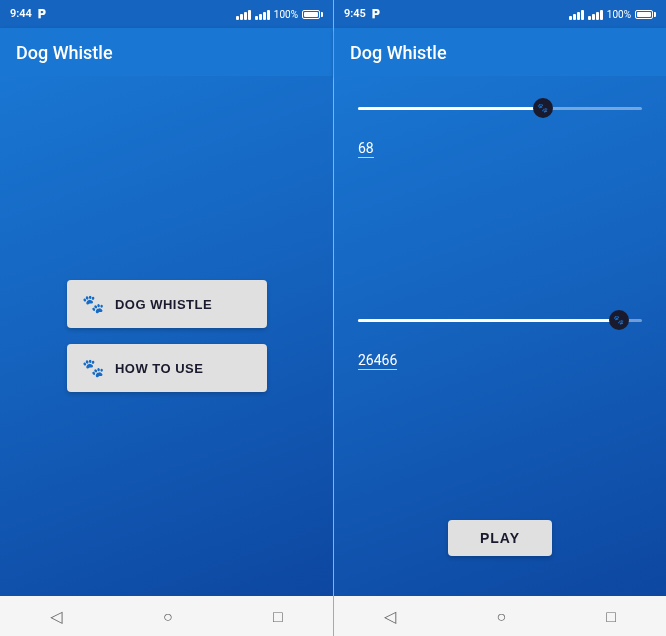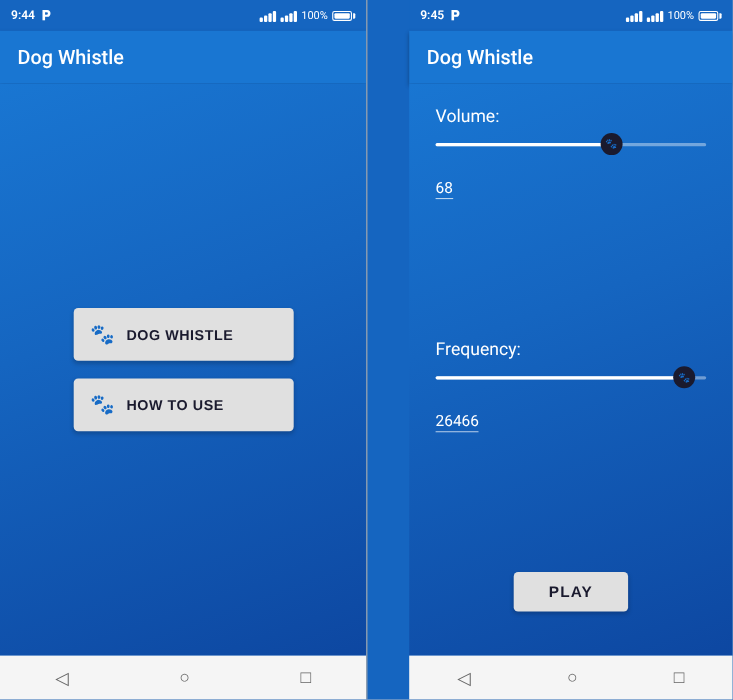--- a/index.html
+++ b/index.html
@@ -17,21 +17,20 @@
       width: 333px;
       height: 636px;
       display: flex;
       flex-direction: column;
       background: #1565c0;
       position: relative;
     }
 
     .phone + .phone {
       border-left: 1px solid #aaa;
-      padding-left: 38px;
     }
 
     
     .status-bar {
       height: 28px;
       background: #1565c0;
       display: flex;
       align-items: center;
       justify-content: space-between;
       padding: 0 10px;
@@ -344,36 +343,34 @@
     </div>
   </div>
 
   <div class="title-bar">
     <span class="title-bar-text">Dog Whistle</span>
   </div>
 
   <div class="controls-content">
 
     <div>
-      <div class="control-label">Volume:</div>
       <div class="slider-container">
         <div class="slider-track">
           <div class="slider-fill" style="width: 65%;"></div>
           <div class="slider-thumb" style="left: calc(65% - 10px);">
             <span style="font-size:9px;">🐾</span>
           </div>
         </div>
       </div>
       <div class="slider-value">68</div>
     </div>
 
     <div class="spacer"></div>
 
     <div>
-      <div class="control-label">Frequency:</div>
       <div class="slider-container">
         <div class="slider-track">
           <div class="slider-fill" style="width: 92%;"></div>
           <div class="slider-thumb" style="left: calc(92% - 10px);">
             <span style="font-size:9px;">🐾</span>
           </div>
         </div>
       </div>
       <div class="slider-value">26466</div>
     </div>

